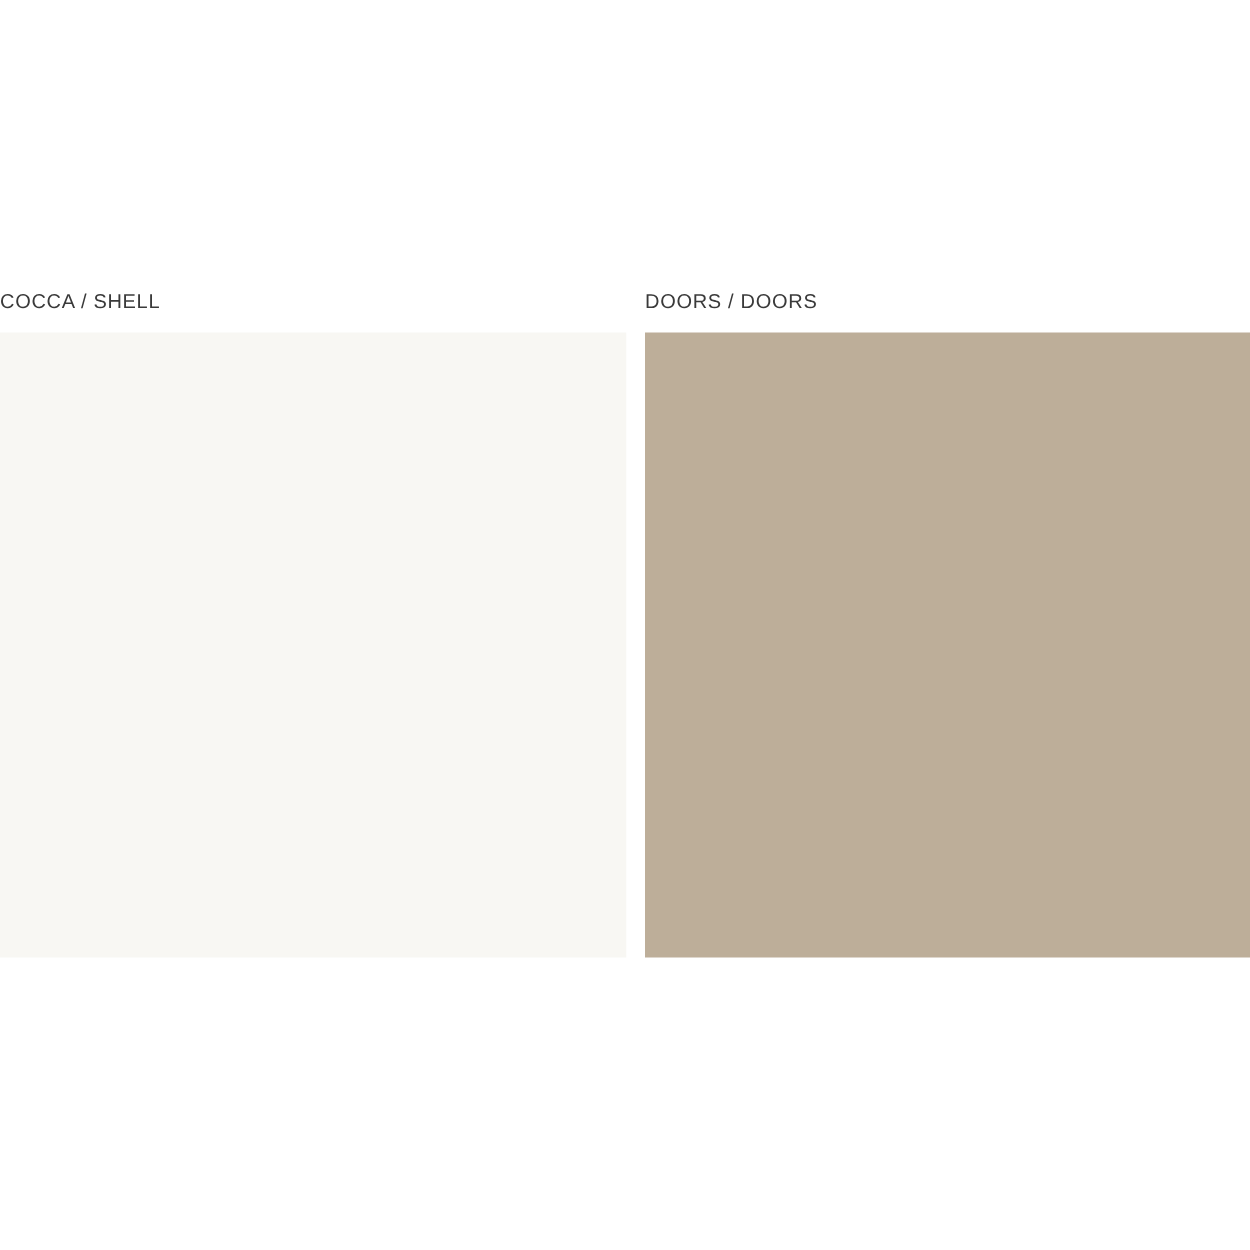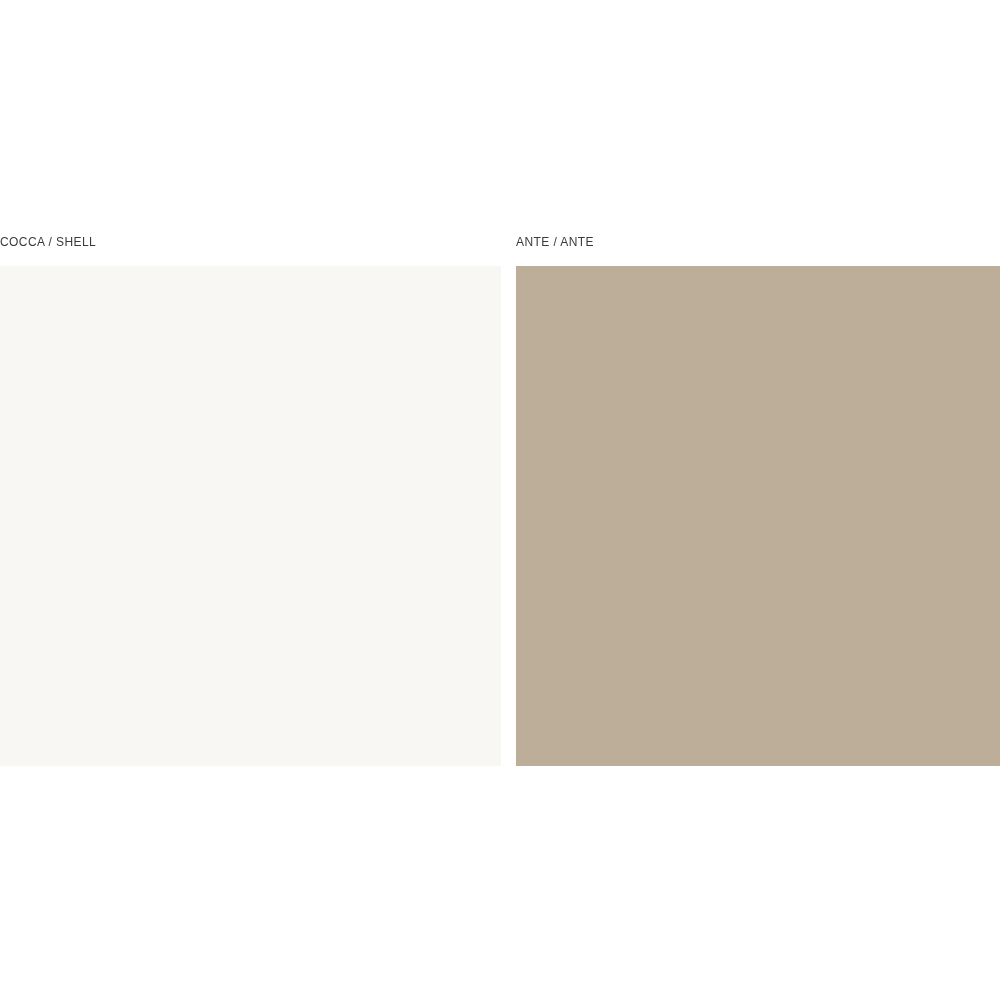--- a/index.html
+++ b/index.html
@@ -38,21 +38,21 @@
 
   .swatch-group.right {
     left: 516px;
     width: 510px;         
   }
 
   .swatch-label {
     position: absolute;
     top: 231px;
     left: 26px;
-    font-size: 12px;
+    font-size: 16px;
     font-weight: 400;
     letter-spacing: 0.035em;
     line-height: 22px;
     color: #3a3a3a;
     white-space: nowrap;
     -webkit-font-smoothing: antialiased;
   }
 
   .swatch-group.right .swatch-label {
     left: 0;
@@ -82,17 +82,17 @@
 <body style="background: rgb(255, 255, 255);">
 
 <div class="specimen-board">
 
   <div class="swatch-group left">
     <div class="swatch-label" style="color: rgb(58, 58, 58);">COCCA / SHELL</div>
     <div class="swatch-panel shell" style="background-color: rgb(248, 247, 243);"></div>
   </div>
 
   <div class="swatch-group right">
-    <div class="swatch-label" style="color: rgb(58, 58, 58);">ANTE / ANTE</div>
+    <div class="swatch-label" style="color: rgb(58, 58, 58);">DOORS / DOORS</div>
     <div class="swatch-panel doors" style="background-color: rgb(189, 174, 153);"></div>
   </div>
 
 </div>
 
 </body></html>

